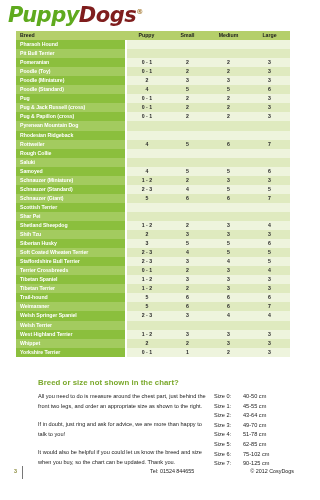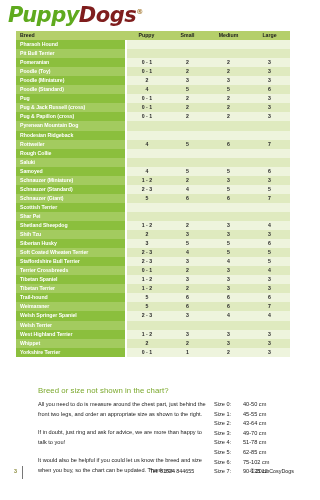--- a/index.html
+++ b/index.html
@@ -99,22 +99,22 @@
   
   .lower {
     position: absolute;
     left: 38px;
     top: 370px;
     width: 256px;
   }
   .lower-heading {
     color: #7aa82b;
     font-size: 7.8px;
-    font-weight: normal;
-    margin: 16px 0 5px 0;
+    font-weight: bold;
+    margin: 8px 0 5px 0;
     letter-spacing: 0.05px;
   }
   .lower-cols {
     display: flex;
     align-items: flex-start;
   }
   .lower-left {
     width: 172px;
     font-size: 5.6px;
     line-height: 9.6px;

